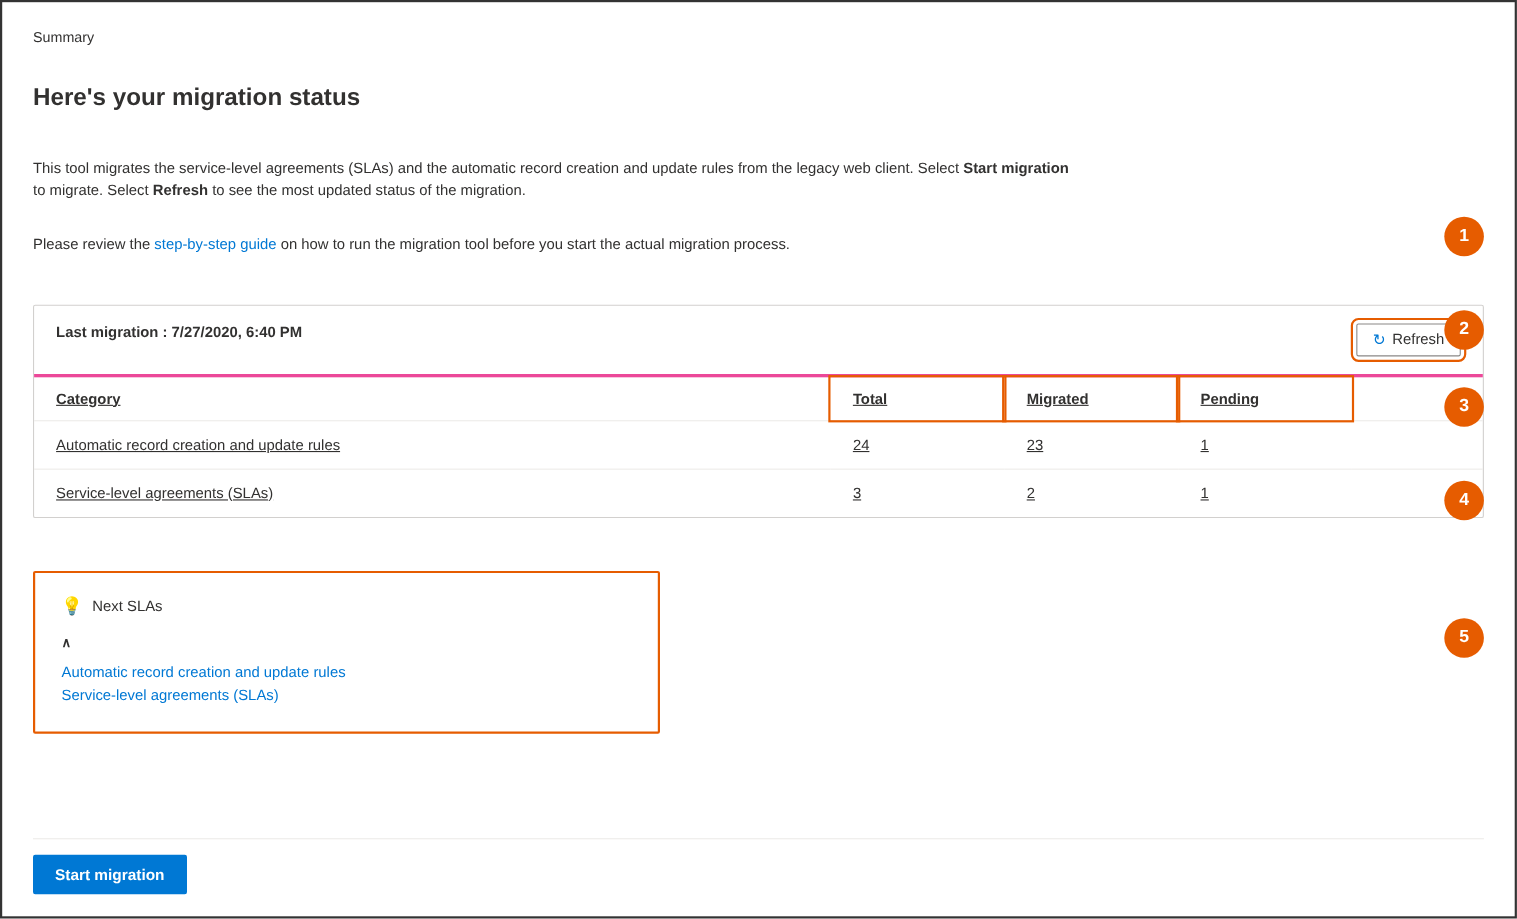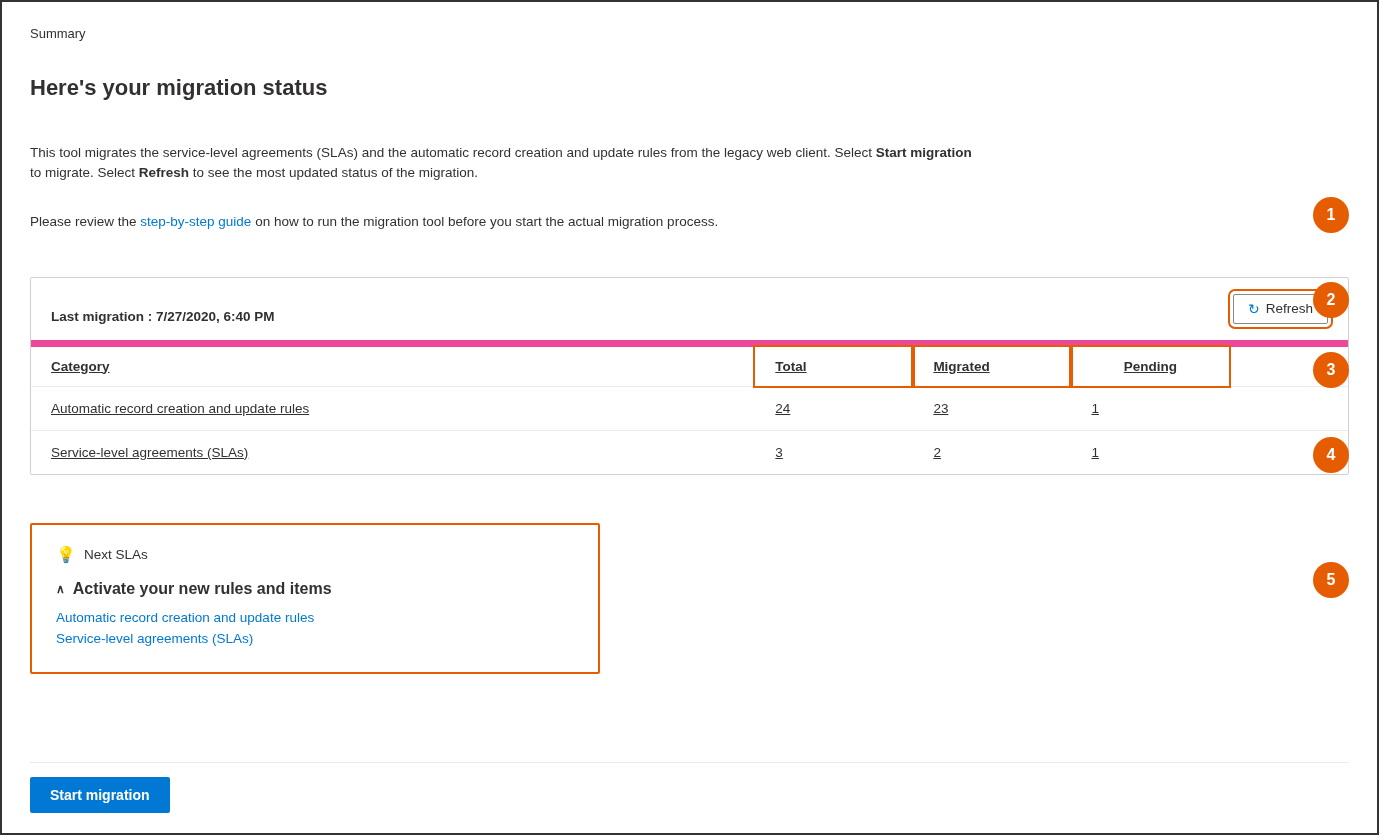--- a/index.html
+++ b/index.html
@@ -63,23 +63,23 @@
       border: 1px solid #d2d0ce;
       border-radius: 2px;
       padding: 0;
       margin-bottom: 20px;
       flex-shrink: 0;
     }
 
     .card-header {
       display: flex;
       justify-content: space-between;
-      align-items: flex-end;
+      align-items: flex-start;
       padding: 16px 20px;
-      border-bottom: 7px solid #ec4899;
+      border-bottom: 3px solid #ec4899;
     }
 
     .last-migration {
       font-size: 13.5px;
       font-weight: 600;
       color: #323130;
     }
 
     .refresh-btn {
       display: flex;
@@ -130,21 +130,21 @@
       border-bottom: 1px solid #edebe9;
     }
 
     table tr:last-child td {
       border-bottom: none;
     }
 
     .col-category { width: 55%; }
     .col-total { width: 12%; outline: 2px solid #e65c00; }
     .col-migrated { width: 12%; outline: 2px solid #e65c00; }
-    .col-pending { width: 12%; outline: 2px solid #e65c00; text-align: center; }
+    .col-pending { width: 12%; outline: 2px solid #e65c00; }
 
     .next-step-box {
       border: 2px solid #e65c00;
       border-radius: 2px;
       padding: 20px 24px;
       margin-bottom: 20px;
       flex-shrink: 0;
       max-width: 570px;
     }
 
@@ -282,21 +282,20 @@
     </div>
   </div>
 
   <div class="next-step-box">
     <div class="next-step-header">
       <span class="lightbulb-icon">💡</span>
       <span>Next SLAs</span>
     </div>
     <div class="activate-title">
       <span class="chevron-icon">∧</span>
-      <span>Activate your new rules and items</span>
     </div>
     <a class="activate-link">Automatic record creation and update rules</a>
     <a class="activate-link">Service-level agreements (SLAs)</a>
   </div>
 
   <div class="bottom-bar">
     <button class="start-migration-btn">Start migration</button>
   </div>
 
 </div>

